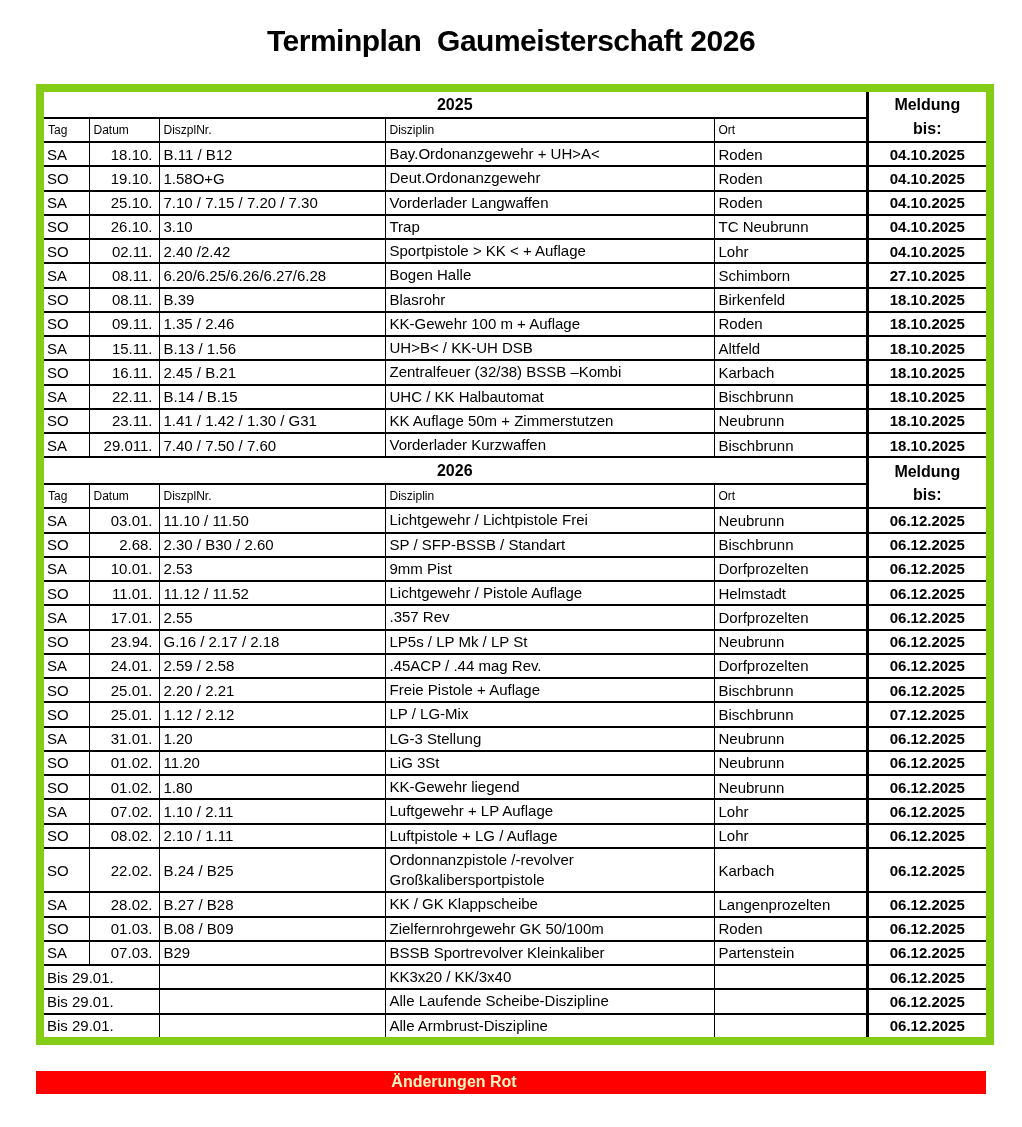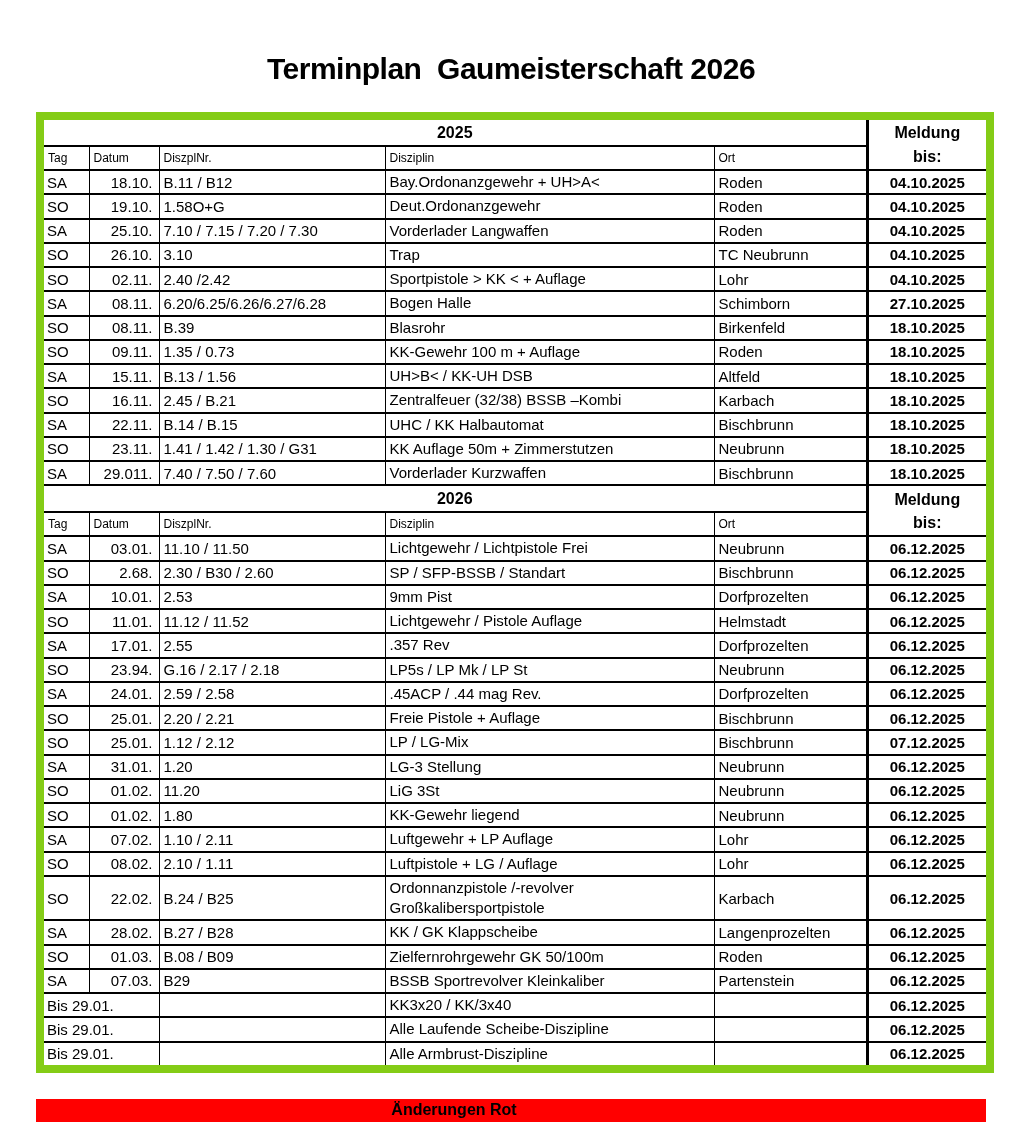--- a/index.html
+++ b/index.html
@@ -15,21 +15,21 @@
     width: 1022px;
     height: 1127px;
     overflow: hidden;
     position: relative;
   }
   h1.title {
     text-align: center;
     font-size: 30px;
     font-weight: bold;
     margin: 0;
-    padding-top: 52px;
+    padding-top: 24px;
     padding-bottom: 26px;
     white-space: pre;
     letter-spacing: -0.5px;
   }
   table.sched {
     border-collapse: collapse;
     table-layout: fixed;
     width: 950px;
     margin-left: 36px;
     border: 8px solid #84cc16;
@@ -165,21 +165,21 @@
           <td class="c-tag">SO</td>
           <td class="c-datum">08.11.</td>
           <td class="c-nr">B.39</td>
           <td class="c-disz">Blasrohr</td>
           <td class="c-ort">Birkenfeld</td>
           <td class="c-meldung">18.10.2025</td>
         </tr>
         <tr>
           <td class="c-tag">SO</td>
           <td class="c-datum">09.11.</td>
-          <td class="c-nr">1.35 / 0.73</td>
+          <td class="c-nr">1.35 / 2.46</td>
           <td class="c-disz">KK-Gewehr 100 m + Auflage</td>
           <td class="c-ort">Roden</td>
           <td class="c-meldung">18.10.2025</td>
         </tr>
         <tr>
           <td class="c-tag">SA</td>
           <td class="c-datum">15.11.</td>
           <td class="c-nr">B.13 / 1.56</td>
           <td class="c-disz">UH&gt;B&lt; / KK-UH DSB</td>
           <td class="c-ort">Altfeld</td>
@@ -393,15 +393,15 @@
           <td class="c-tag" colspan="2">Bis 29.01.</td>
           <td class="c-nr"></td>
           <td class="c-disz">Alle Armbrust-Diszipline</td>
           <td class="c-ort"></td>
           <td class="c-meldung">06.12.2025</td>
         </tr>
       </tbody>
     </table>
 
   <div class="footer-bar" style="background: rgb(255, 0, 0);">
-    <span class="footer-label" style="color: #000000;">Änderungen Rot</span>
+    <span class="footer-label" style="color: #fef9c3;">Änderungen Rot</span>
   </div>
 </div>
 
 </body></html>

